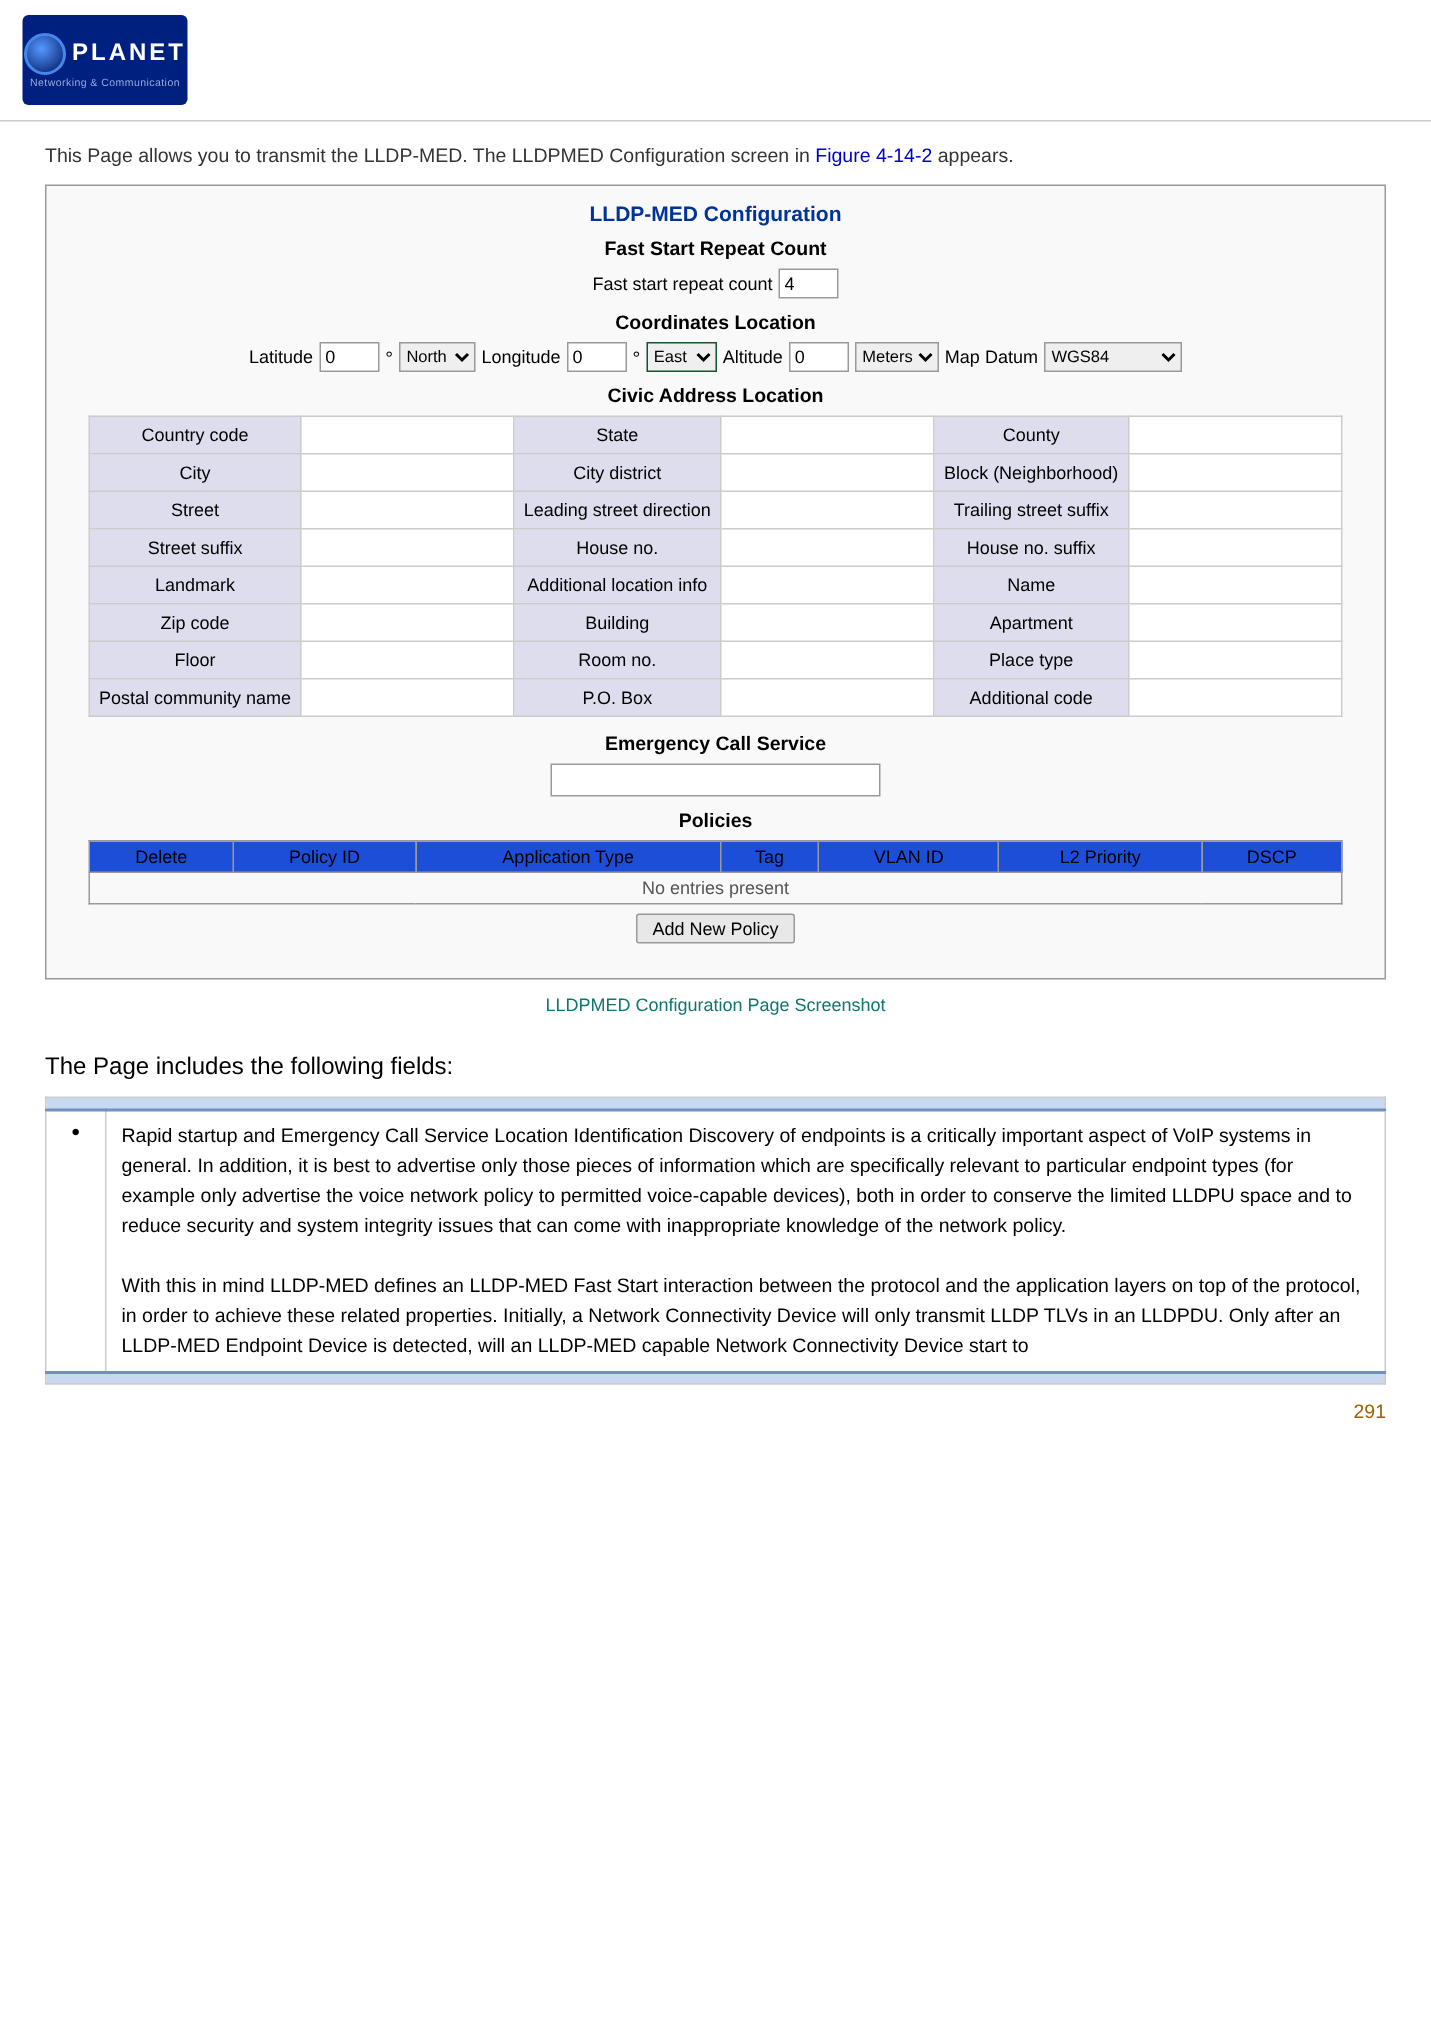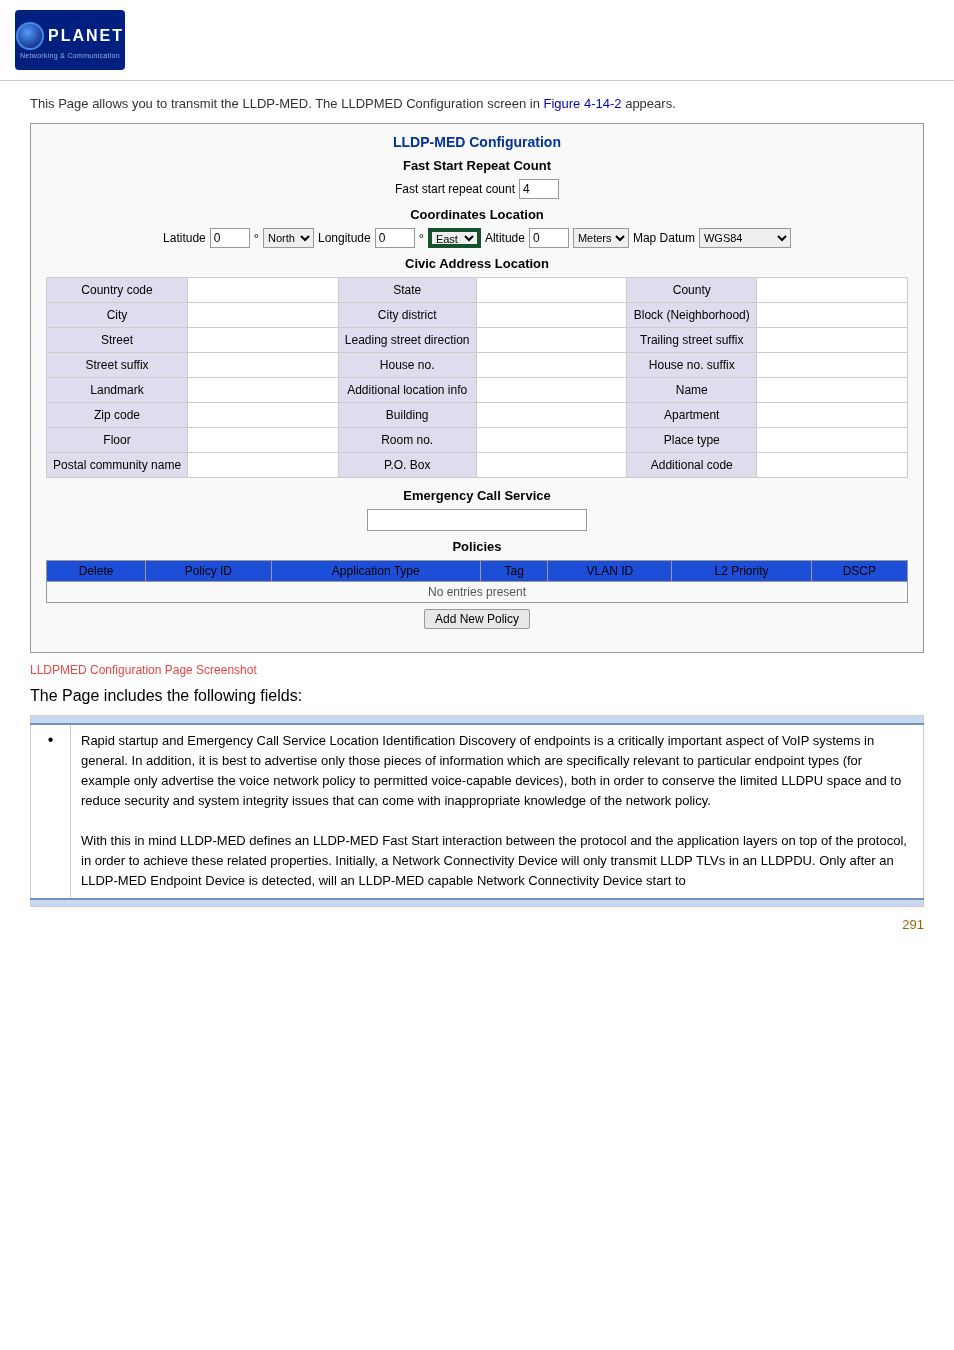--- a/index.html
+++ b/index.html
@@ -26,21 +26,21 @@
       margin-bottom: 12px;
       color: #333;
     }
     .intro-text a {
       color: #0000cc;
       text-decoration: none;
     }
     .config-box {
       border: 1px solid #999;
       background: #f9f9f9;
-      padding: 10px 15px 15px;
+      padding: 10px 28px 15px;
       margin-bottom: 10px;
     }
     .config-title {
       text-align: center;
       font-weight: bold;
       font-size: 14px;
       color: #003399;
       margin-bottom: 8px;
     }
     .section-title {
@@ -163,24 +163,24 @@
       cursor: pointer;
       border-radius: 2px;
     }
     .button-row {
       display: flex;
       justify-content: center;
       gap: 8px;
       margin-top: 6px;
     }
     .caption-text {
-      text-align: left;
-      font-size: 12px;
-      color: #ef4444;
-      margin-bottom: 10px;
+      text-align: center;
+      font-size: 12px;
+      color: #0f766e;
+      margin-bottom: 26px;
     }
     .following-text {
       font-size: 16px;
       margin-bottom: 10px;
     }
     .info-table {
       width: 100%;
       border-collapse: collapse;
       margin-bottom: 10px;
     }
@@ -249,21 +249,21 @@
       <label>Latitude</label>
       <input type="text" value="0" style="width: 40px; height: 20px; border: 1px solid rgb(153, 153, 153); font-size: 12px; padding: 1px 3px;">
       <span>°</span>
       <select style="height:20px;font-size:11px;border:1px solid #999;">
         <option>North</option>
         <option>South</option>
       </select>
       <label>Longitude</label>
       <input type="text" value="0" style="width: 40px; height: 20px; border: 1px solid rgb(153, 153, 153); font-size: 12px; padding: 1px 3px;">
       <span>°</span>
-      <select style="height:20px;font-size:11px;border:4px solid #14532d;">
+      <select style="height:20px;font-size:11px;border:1px solid #14532d;">
         <option selected="">East</option>
         <option>West</option>
       </select>
       <label>Altitude</label>
       <input type="text" value="0" style="width: 40px; height: 20px; border: 1px solid rgb(153, 153, 153); font-size: 12px; padding: 1px 3px;">
       <select style="height:20px;font-size:11px;border:1px solid #999;">
         <option selected="">Meters</option>
         <option>Feet</option>
       </select>
       <label>Map Datum</label>

